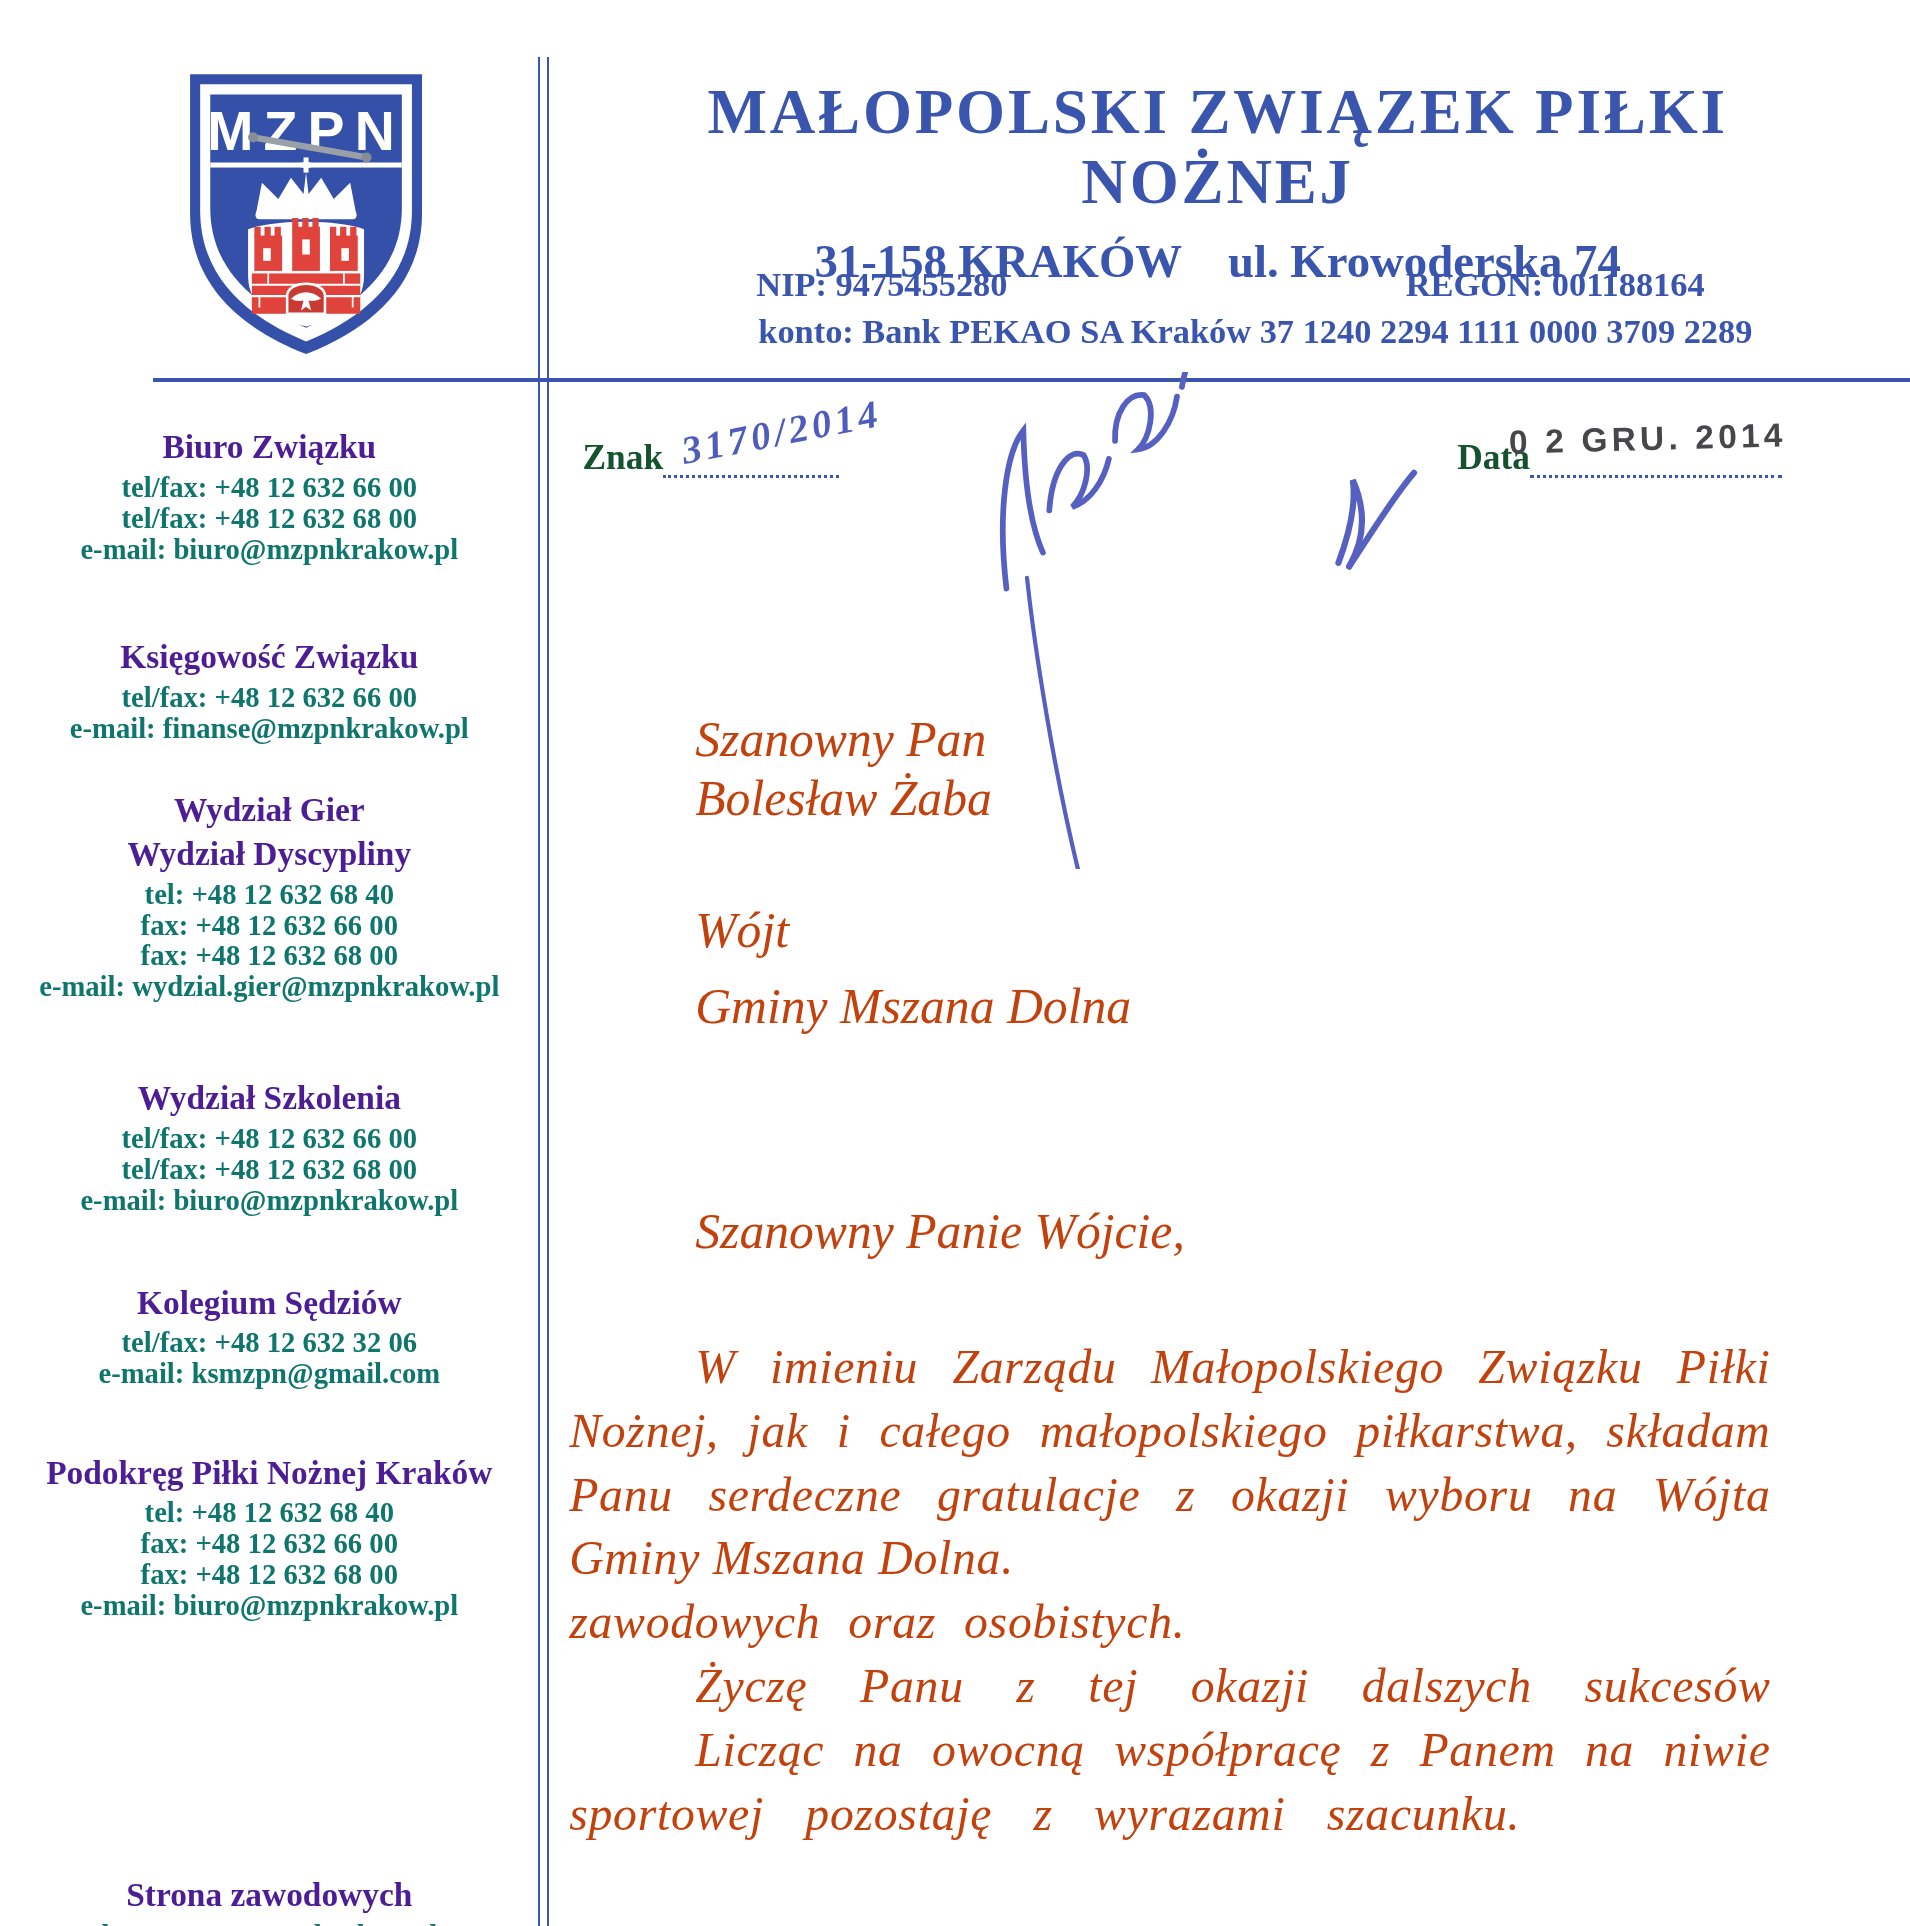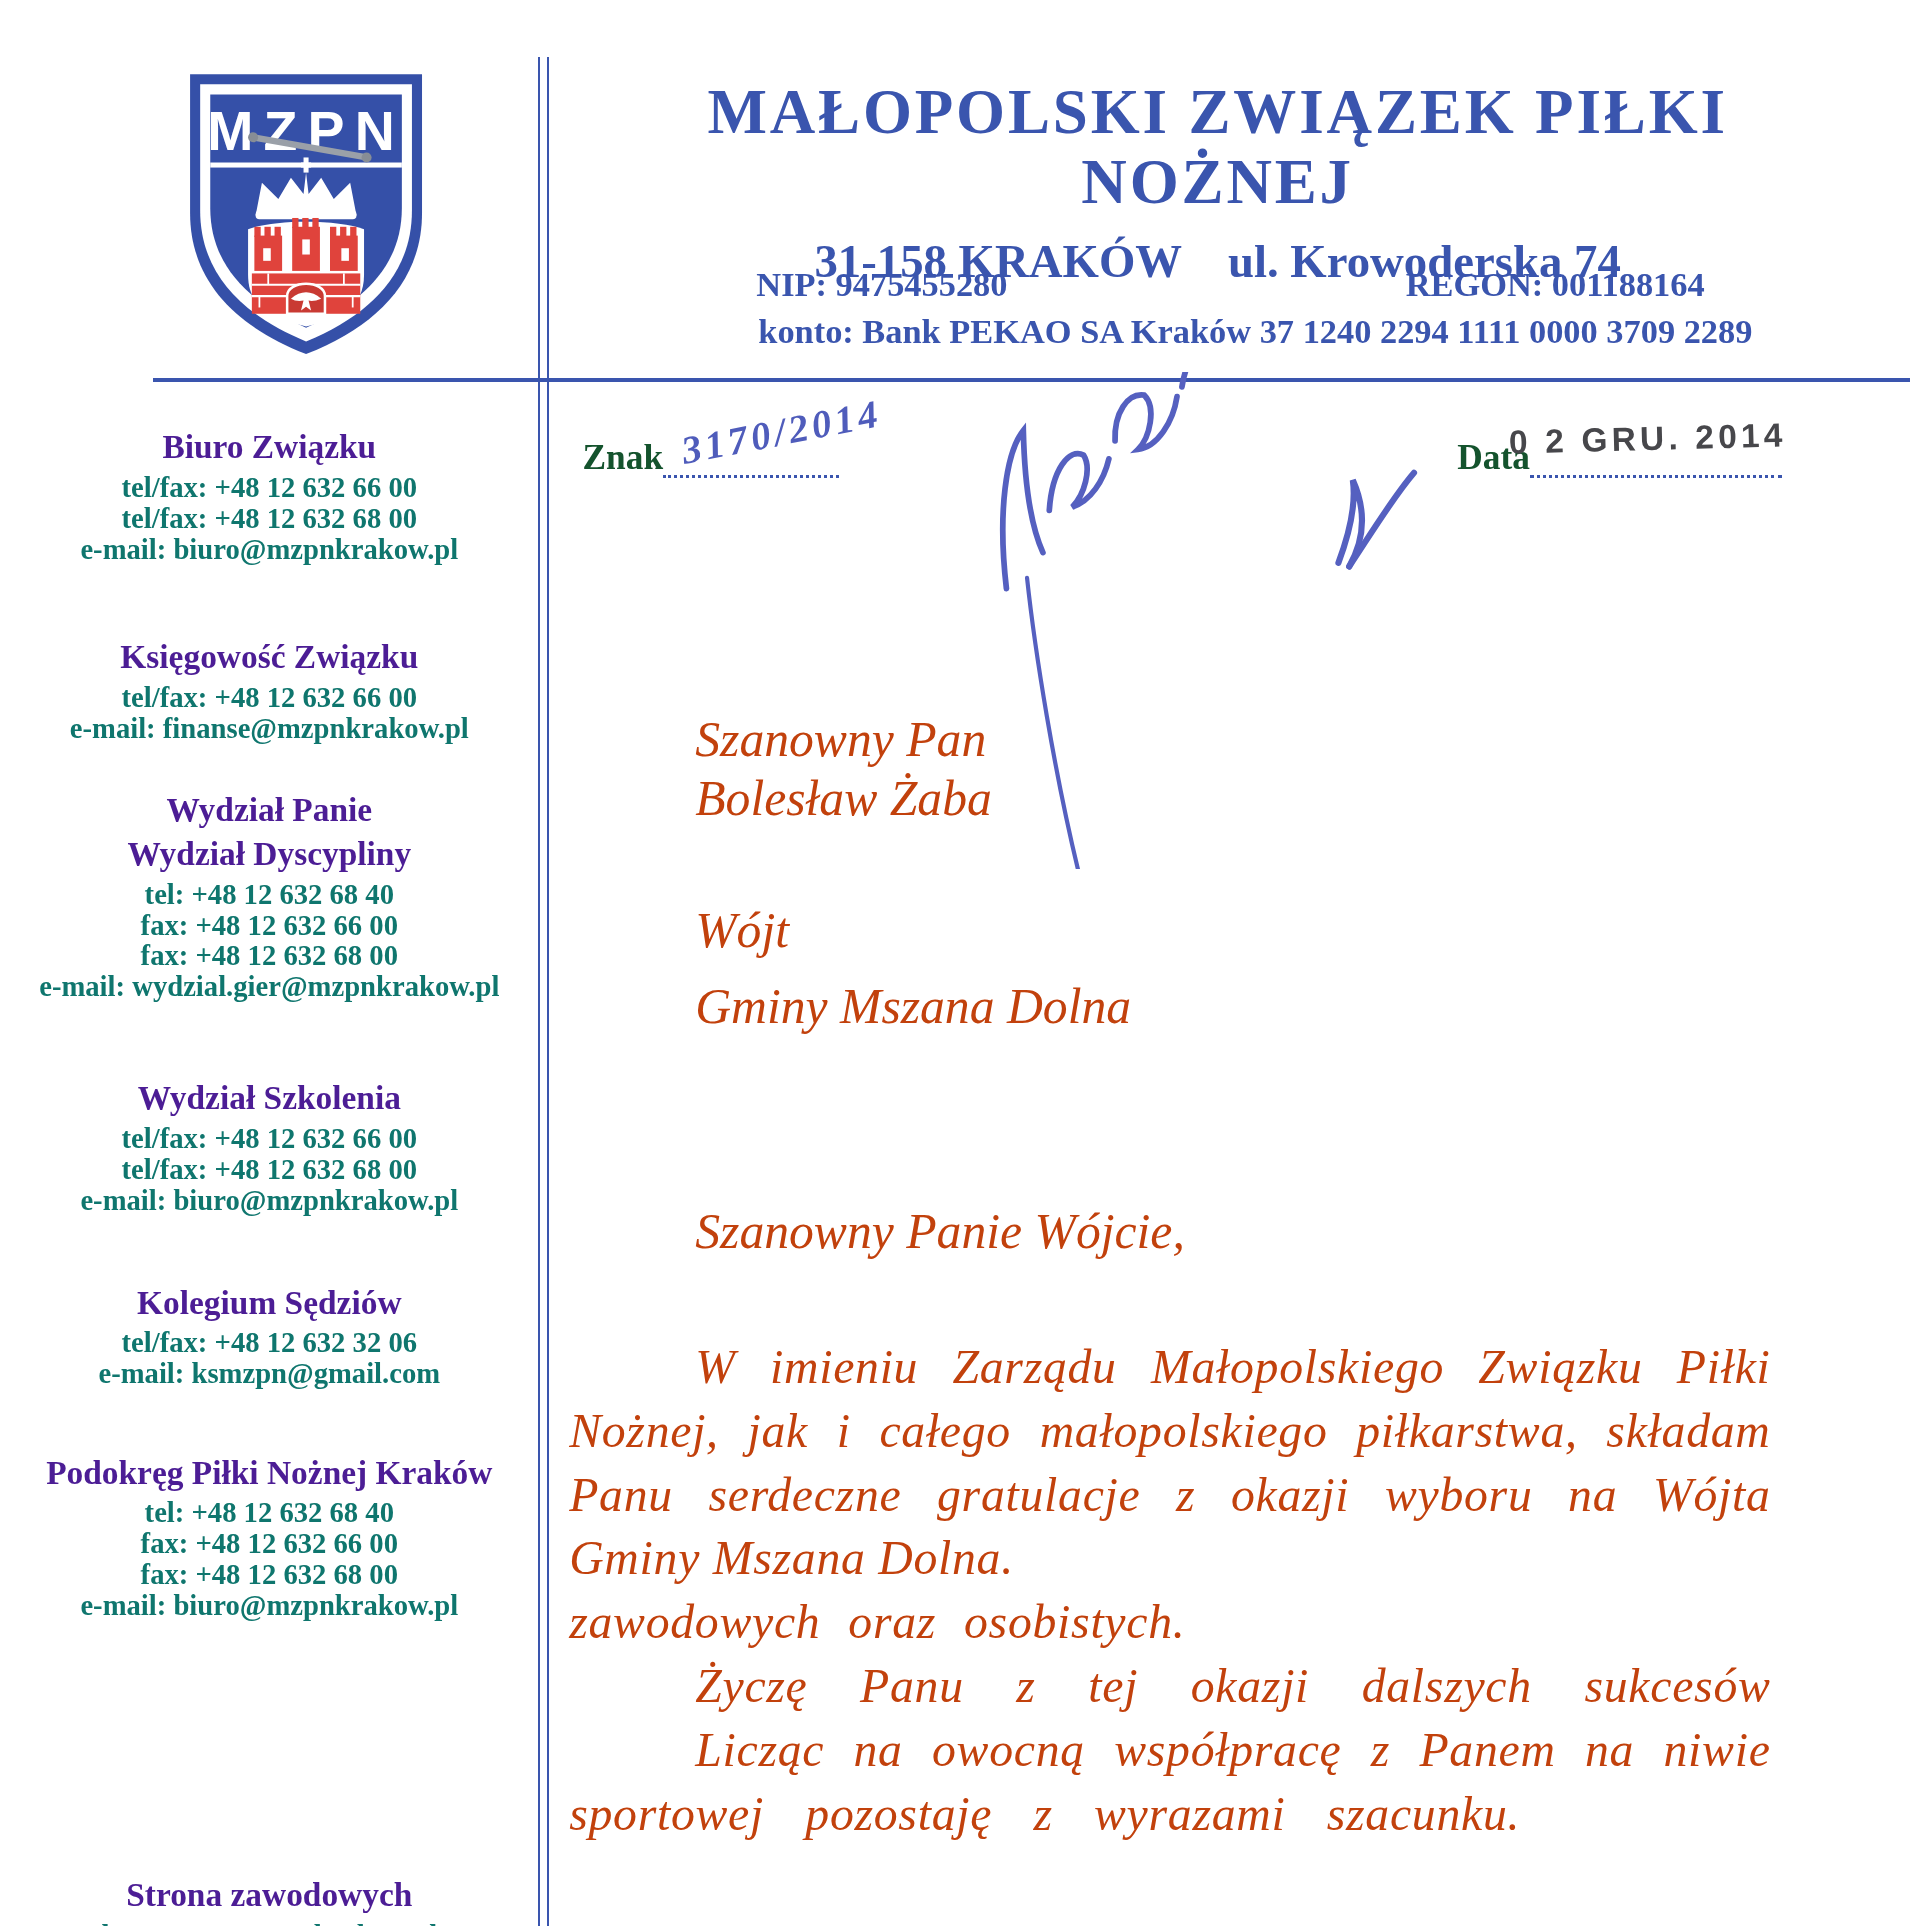--- a/index.html
+++ b/index.html
@@ -132,21 +132,21 @@
       <div class="sl">tel/fax: +48 12 632 66 00</div>
       <div class="sl">tel/fax: +48 12 632 68 00</div>
       <div class="sl">e-mail: biuro@mzpnkrakow.pl</div>
     </section>
     <section class="sec" style="top:33.4vw">
       <h3>Księgowość Związku</h3>
       <div class="sl">tel/fax: +48 12 632 66 00</div>
       <div class="sl">e-mail: finanse@mzpnkrakow.pl</div>
     </section>
     <section class="sec" style="top:41.4vw">
-      <h3>Wydział Panie</h3>
+      <h3>Wydział Gier</h3>
       <h3>Wydział Dyscypliny</h3>
       <div class="sl">tel: +48 12 632 68 40</div>
       <div class="sl">fax: +48 12 632 66 00</div>
       <div class="sl">fax: +48 12 632 68 00</div>
       <div class="sl">e-mail: wydzial.gier@mzpnkrakow.pl</div>
     </section>
     <section class="sec" style="top:56.5vw">
       <h3>Wydział Szkolenia</h3>
       <div class="sl">tel/fax: +48 12 632 66 00</div>
       <div class="sl">tel/fax: +48 12 632 68 00</div>

